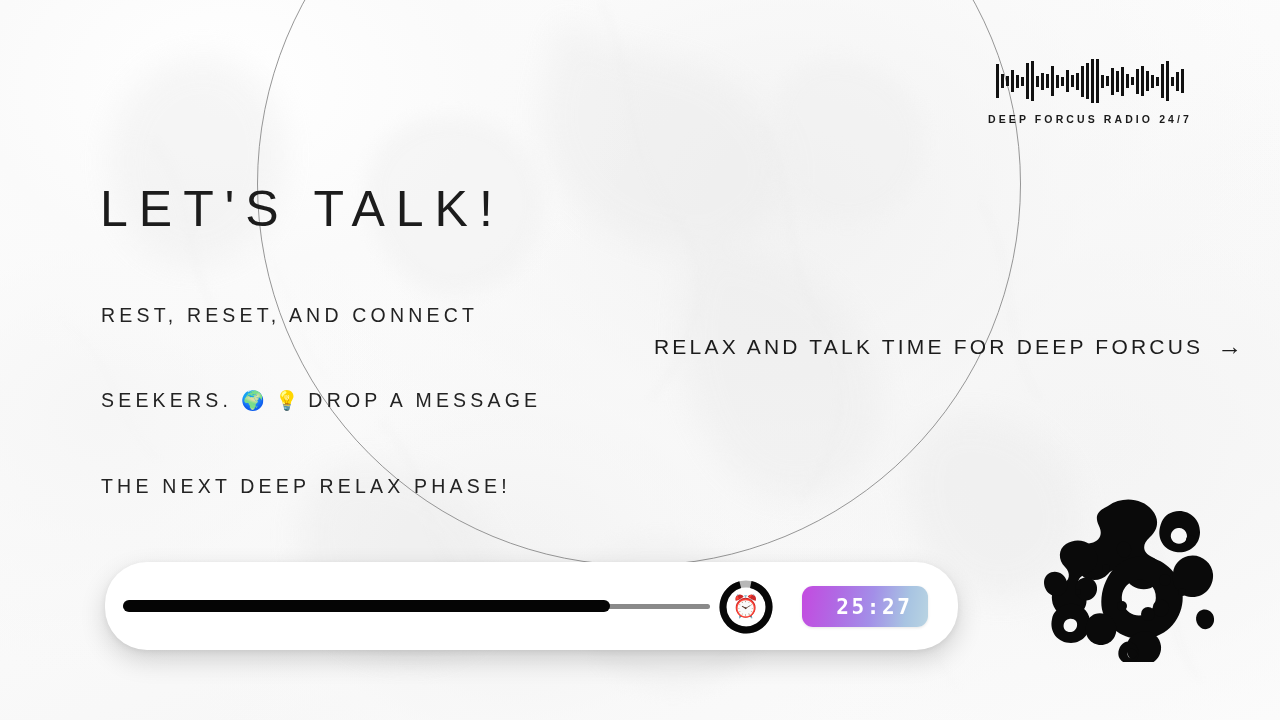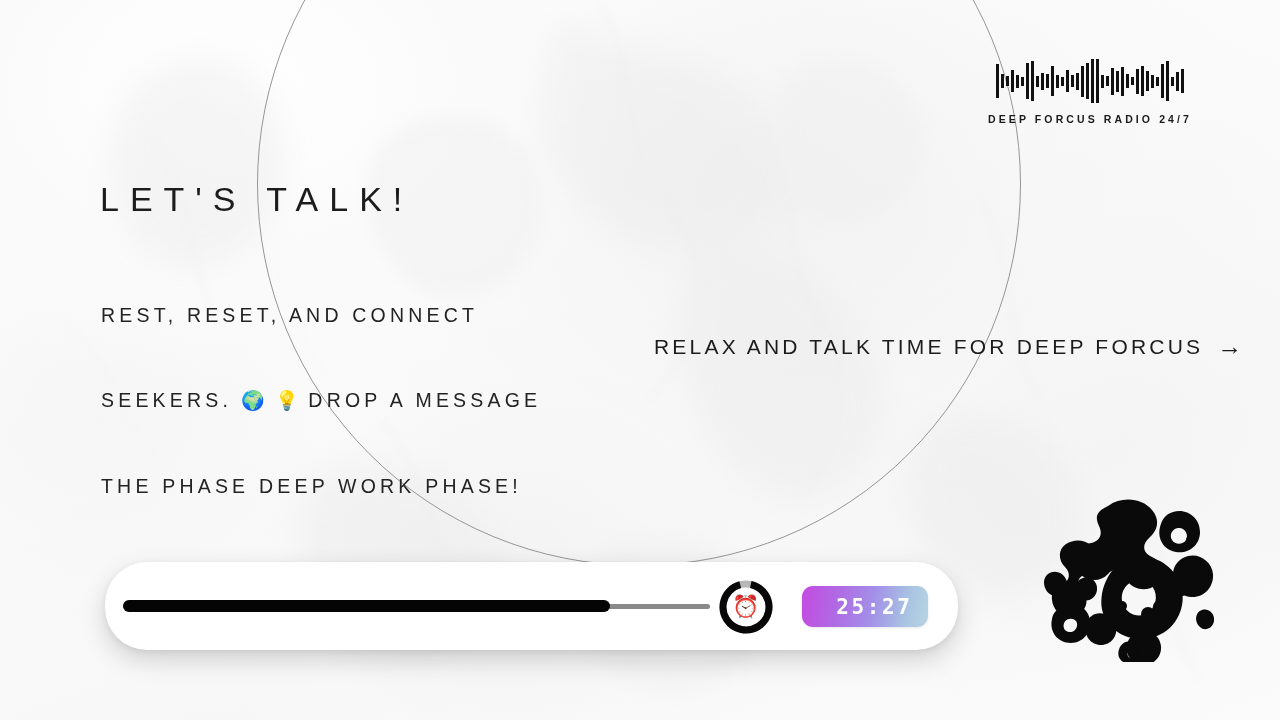--- a/index.html
+++ b/index.html
@@ -62,21 +62,21 @@
     font-weight:bold;
     letter-spacing:3.1px;
     color:#1a1a1a;
     white-space:nowrap;
   }
 
   
   .headline {
     position:absolute;
     left:100px; top:180px;
-    font-size:34px;
+    font-size:50px;
     font-weight:300;
     letter-spacing:11px;
     color:#1c1c1c;
     white-space:nowrap;
   }
 
   
   .body-copy {
     position:absolute;
     left:101px; top:294px;
@@ -267,21 +267,21 @@
   <div class="headline">LET'S TALK!</div>
 
   <div class="body-copy">
     <span>REST, RESET, AND CONNECT</span><br>
     <br>
     <span>SEEKERS.</span>
     <span class="emoji">🌍</span>
     <span class="emoji">💡</span>
     <span>DROP A MESSAGE</span><br>
     <br>
-    <span>THE PHASE DEEP WORK PHASE!</span>
+    <span>THE NEXT DEEP RELAX PHASE!</span>
   </div>
 
   <div class="tagline">
     <span>RELAX AND TALK TIME FOR DEEP FORCUS</span>
     <span class="arrow">→</span>
   </div>
 
   <div class="ornament">
     <svg viewBox="0 0 186 180">
       <g fill="#0a0a0a">

